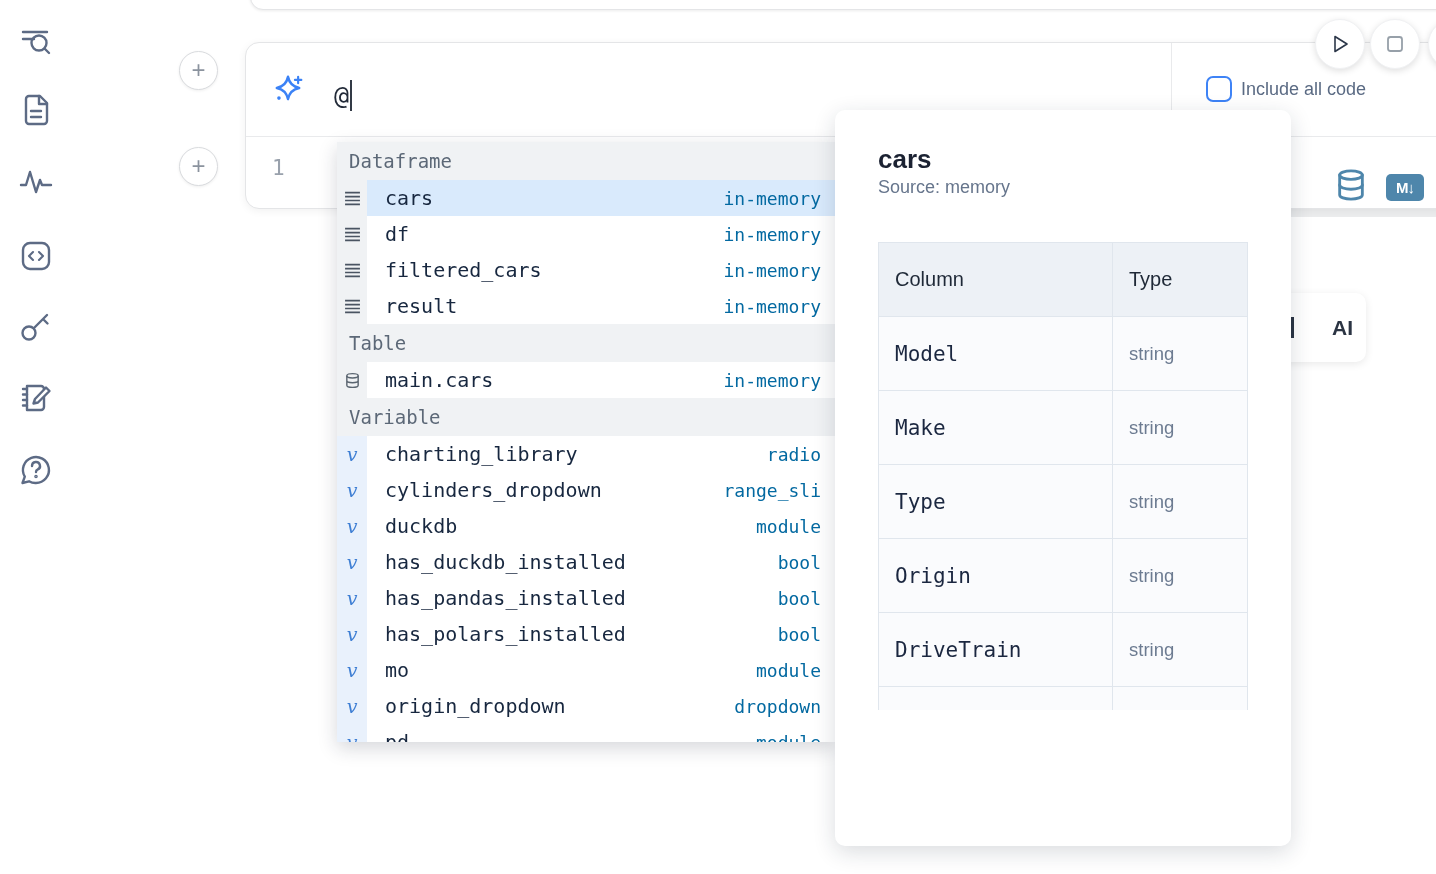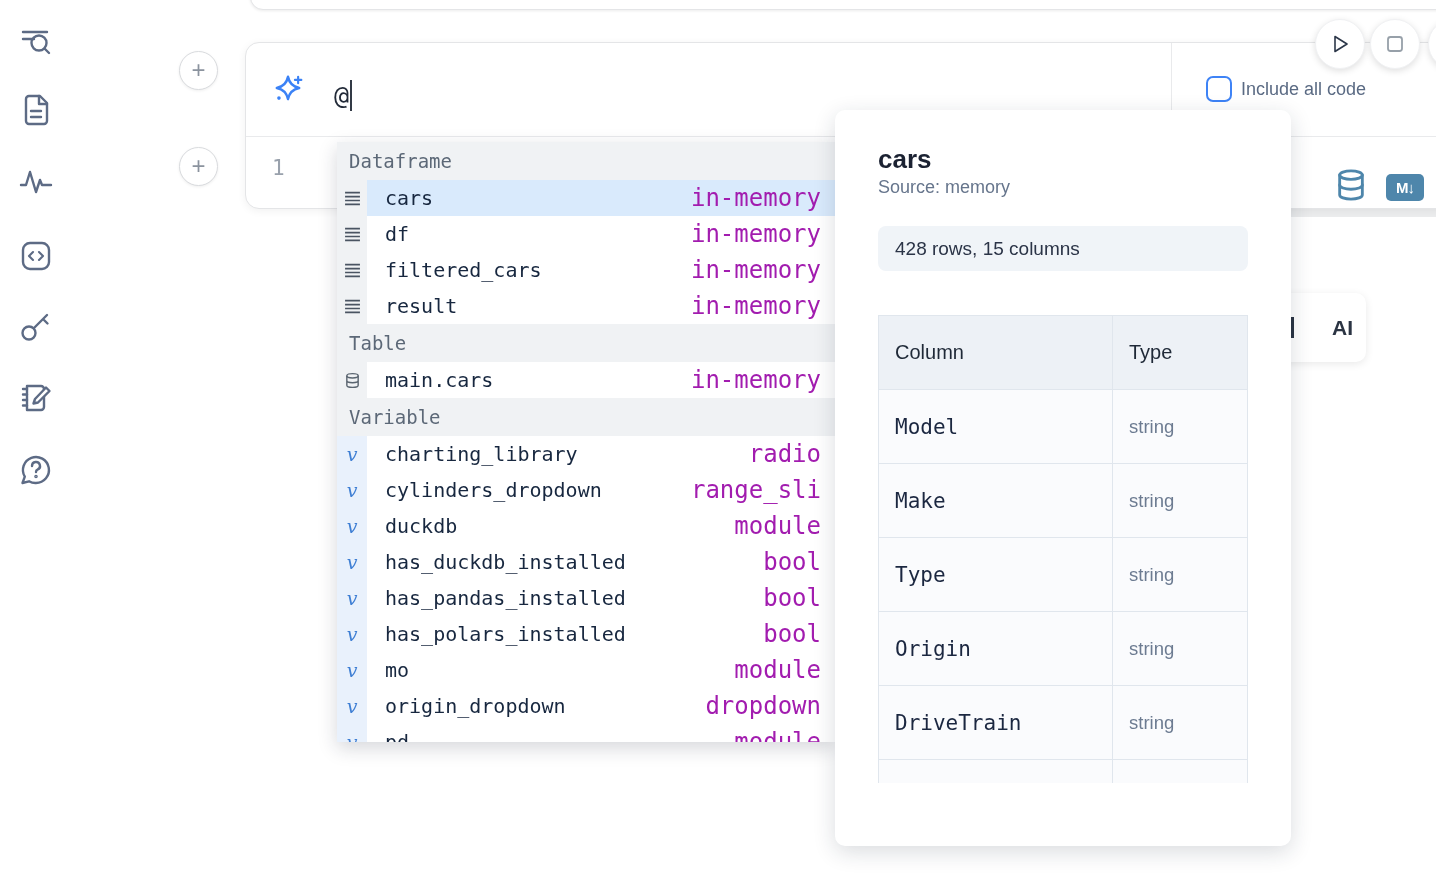--- a/index.html
+++ b/index.html
@@ -69,21 +69,21 @@
   .ac-header { height:38px; background:#f0f2f4; color:#5c6877; font-family:"DejaVu Sans Mono", monospace;
                font-size:19px; line-height:38px; padding-left:12px; }
   .ac-row { display:flex; height:36px; align-items:stretch; cursor:pointer; }
   .ac-ic { width:30px; flex:0 0 30px; background:#f0f2f4; display:flex; align-items:center; justify-content:center; }
   .ac-row.var .ac-ic { background:#e9f1fc; }
   .ac-ic svg { width:17px; height:17px; }
   .ac-ic .vglyph { font-family:"DejaVu Serif", serif; font-style:italic; font-size:19px; color:#3f7fd4; line-height:1; }
   .ac-main { flex:1; display:flex; align-items:center; padding-left:18px; padding-right:14px; background:#fff; min-width:0; }
   .ac-row.sel .ac-main { background:#d9eafc; }
   .ac-name { font-family:"DejaVu Sans Mono", monospace; font-size:20px; color:#17273f; white-space:nowrap; }
-  .ac-type { font-family:"DejaVu Sans Mono", monospace; font-size:24px; color:#a21caf; margin-left:auto; white-space:nowrap; }
+  .ac-type { font-family:"DejaVu Sans Mono", monospace; font-size:18px; color:#0369a1; margin-left:auto; white-space:nowrap; }
 
   
   .panel { position:absolute; left:835px; top:110px; width:456px; height:736px; background:#fff;
            border-radius:10px; box-shadow:0 6px 22px rgba(25,35,55,.16); z-index:5; padding:0 43px; }
   .panel-title { margin-top:34px; font-size:26px; font-weight:bold; color:#1b2232; }
   .panel-source { margin-top:2px; font-size:18px; color:#66758c; }
   .panel-pill { margin-top:28px; height:45px; background:#f0f4f8; border-radius:8px;
                 display:flex; align-items:center; padding:0 17px; font-size:19px; color:#2b3447; }
   .ptable-wrap { margin-top:44px; height:468px; overflow:hidden; }
   table.ptable { width:370px; border-collapse:collapse; table-layout:fixed;padding-left:24px; }
@@ -336,21 +336,20 @@
         <span class="ac-main">
           <span class="ac-name">pd</span>
           <span class="ac-type">module</span>
         </span>
       </div>
     </div>
 
   <div class="panel">
     <div class="panel-title">cars</div>
     <div class="panel-source">Source: memory</div>
-    <div class="panel-pill">428 rows, 15 columns</div>
     <div class="ptable-wrap">
       <table class="ptable">
         <thead>
             <tr id="ptable-head">
               <th>Column</th>
               <th>Type</th>
             </tr>
           </thead>
         <tbody id="ptable-body">
             <tr>

